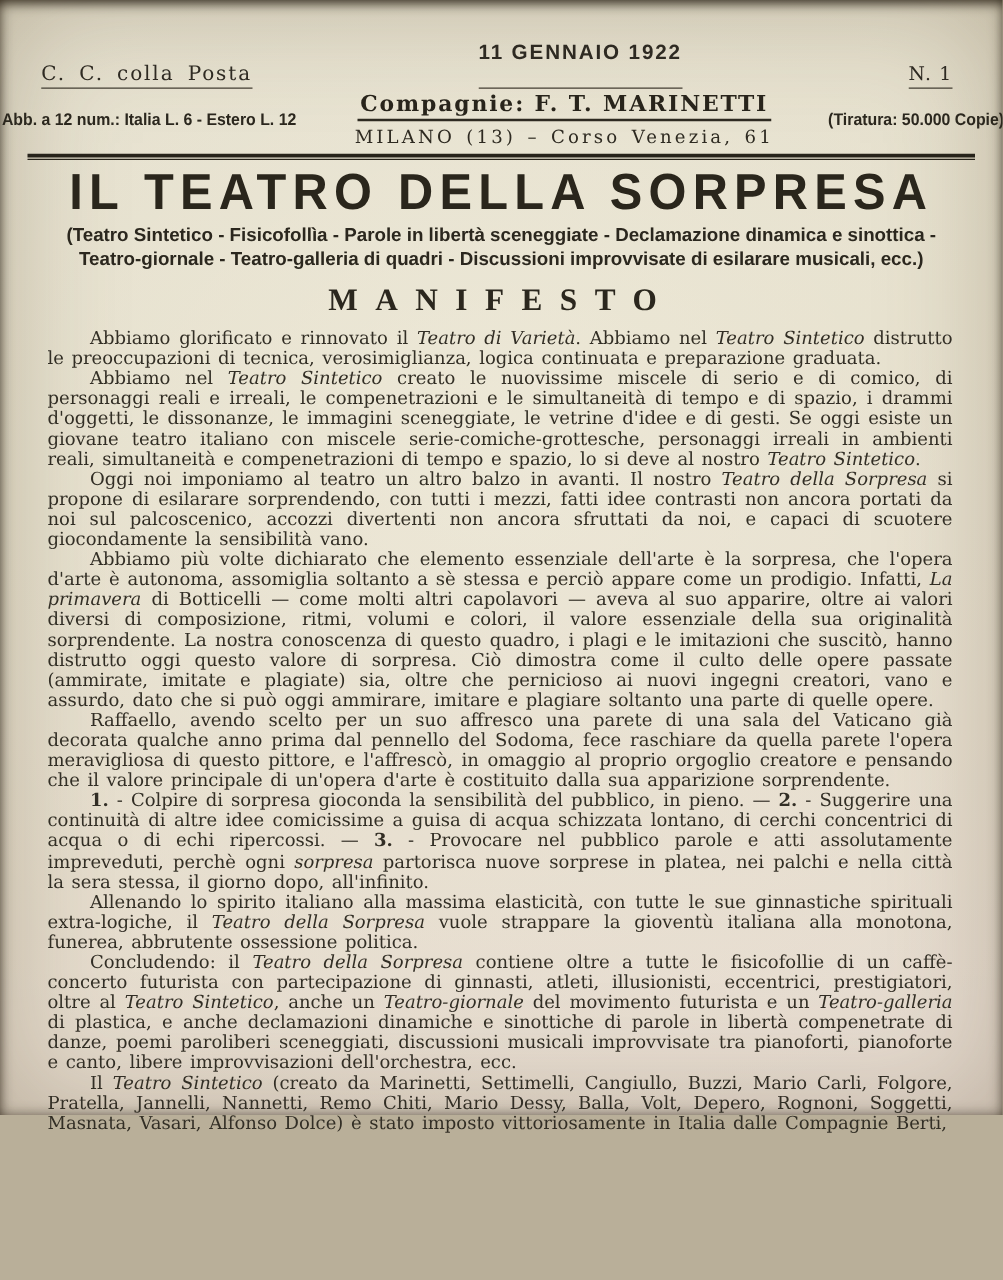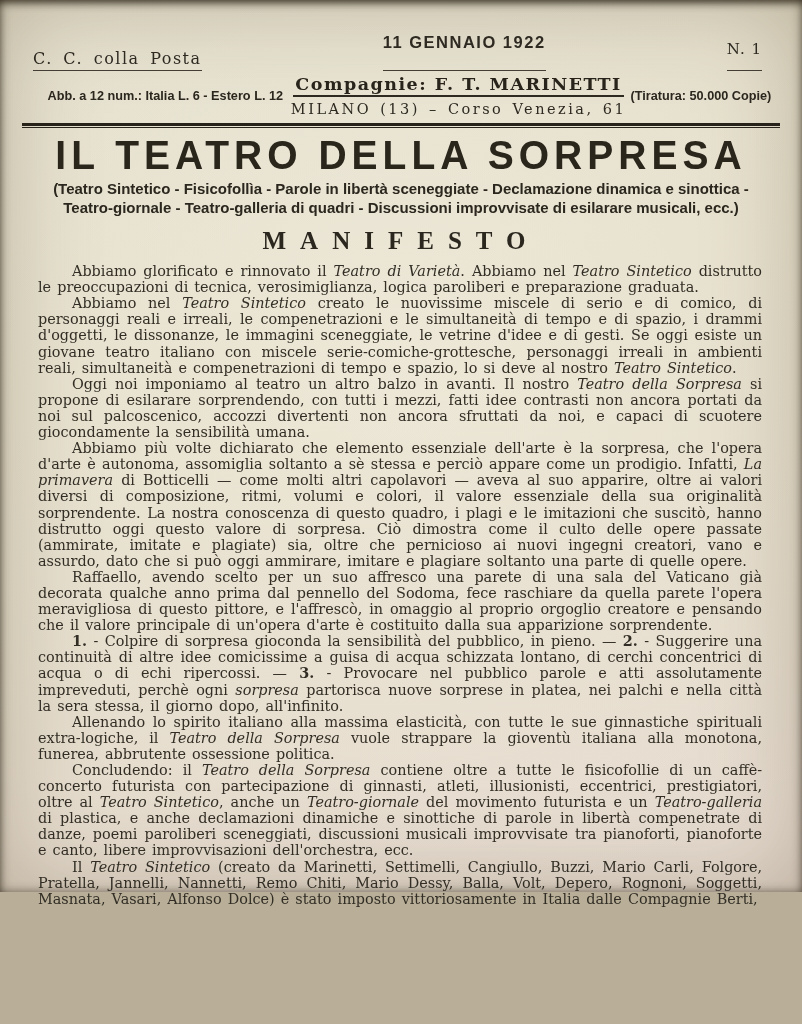--- a/index.html
+++ b/index.html
@@ -30,41 +30,42 @@
     font-size:16px;letter-spacing:1.5px;word-spacing:4px;
     border-bottom:1px solid #433e33;padding-bottom:2px;
   }
   .meta-date{
     font-family:"Liberation Sans", sans-serif;font-weight:bold;
     font-size:16.5px;letter-spacing:1.5px;
     border-bottom:1px solid #433e33;padding-bottom:18px;
   }
   .meta-issue{
     font-size:15px;letter-spacing:1px;
-    border-bottom:1px solid #433e33;padding-bottom:12px;
+    border-bottom:1px solid #433e33;padding-bottom:2px;
   }
   
   .masthead{
     text-align:center;margin-top:2px;
     font-family:"DejaVu Serif", serif;font-weight:bold;
     font-size:67px;line-height:1.0;letter-spacing:13px;
     color:#272318;
     text-shadow:0 0 1px rgba(39,35,24,.85);
     white-space:nowrap;
   }
   .rivista{
     text-align:center;margin-top:3px;
     font-family:"Liberation Sans", sans-serif;font-weight:bold;
     font-size:19px;letter-spacing:8.5px;color:#2b271e;
     white-space:nowrap;
   }
   
   .info-row{
-    display:flex;justify-content:flex-end;align-items:center;
+    display:flex;justify-content:center;align-items:center;
     padding:3px 26px 4px 26px;
+    gap:39px;
   }
   .info-abb,.info-tiratura{
     font-family:"Liberation Sans", sans-serif;font-weight:bold;
     font-size:13.5px;letter-spacing:0px;color:#2b271e;white-space:nowrap;
     transform:scaleX(.94);
   }
   .info-center{text-align:center;}
   .director-line{
     font-family:"DejaVu Serif", serif;font-weight:bold;
     font-size:17.5px;letter-spacing:1.5px;color:#28241b;white-space:nowrap;
@@ -135,23 +136,23 @@
   <div class="article-title">IL TEATRO DELLA SORPRESA</div>
 
   <div class="article-subtitle">
     <div>(Teatro Sintetico - Fisicofollìa - Parole in libertà sceneggiate - Declamazione dinamica e sinottica -</div>
     <div>Teatro-giornale - Teatro-galleria di quadri - Discussioni improvvisate di esilarare musicali, ecc.)</div>
   </div>
 
   <div class="manifesto">MANIFESTO</div>
 
   <div class="article-body">
-      <p><span>Abbiamo glorificato e rinnovato il </span><em>Teatro di Varietà</em><span>. Abbiamo nel </span><em>Teatro Sintetico</em><span> distrutto le preoccupazioni di tecnica, verosimiglianza, logica paroliberi e preparazione graduata.</span></p>
+      <p><span>Abbiamo glorificato e rinnovato il </span><em>Teatro di Varietà</em><span>. Abbiamo nel </span><em>Teatro Sintetico</em><span> distrutto le preoccupazioni di tecnica, verosimiglianza, logica continuata e preparazione graduata.</span></p>
       <p><span>Abbiamo nel </span><em>Teatro Sintetico</em><span> creato le nuovissime miscele di serio e di comico, di personaggi reali e irreali, le compenetrazioni e le simultaneità di tempo e di spazio, i drammi d'oggetti, le dissonanze, le immagini sceneggiate, le vetrine d'idee e di gesti. Se oggi esiste un giovane teatro italiano con miscele serie-comiche-grottesche, personaggi irreali in ambienti reali, simultaneità e compenetrazioni di tempo e spazio, lo si deve al nostro </span><em>Teatro Sintetico</em><span>.</span></p>
-      <p><span>Oggi noi imponiamo al teatro un altro balzo in avanti. Il nostro </span><em>Teatro della Sorpresa</em><span> si propone di esilarare sorprendendo, con tutti i mezzi, fatti idee contrasti non ancora portati da noi sul palcoscenico, accozzi divertenti non ancora sfruttati da noi, e capaci di scuotere giocondamente la sensibilità umana.</span></p>
+      <p><span>Oggi noi imponiamo al teatro un altro balzo in avanti. Il nostro </span><em>Teatro della Sorpresa</em><span> si propone di esilarare sorprendendo, con tutti i mezzi, fatti idee contrasti non ancora portati da noi sul palcoscenico, accozzi divertenti non ancora sfruttati da noi, e capaci di scuotere giocondamente la sensibilità vano.</span></p>
       <p><span>Abbiamo più volte dichiarato che elemento essenziale dell'arte è la sorpresa, che l'opera d'arte è autonoma, assomiglia soltanto a sè stessa e perciò appare come un prodigio. Infatti, </span><em>La primavera</em><span> di Botticelli — come molti altri capolavori — aveva al suo apparire, oltre ai valori diversi di composizione, ritmi, volumi e colori, il valore essenziale della sua originalità sorprendente. La nostra conoscenza di questo quadro, i plagi e le imitazioni che suscitò, hanno distrutto oggi questo valore di sorpresa. Ciò dimostra come il culto delle opere passate (ammirate, imitate e plagiate) sia, oltre che pernicioso ai nuovi ingegni creatori, vano e assurdo, dato che si può oggi ammirare, imitare e plagiare soltanto una parte di quelle opere.</span></p>
       <p><span>Raffaello, avendo scelto per un suo affresco una parete di una sala del Vaticano già decorata qualche anno prima dal pennello del Sodoma, fece raschiare da quella parete l'opera meravigliosa di questo pittore, e l'affrescò, in omaggio al proprio orgoglio creatore e pensando che il valore principale di un'opera d'arte è costituito dalla sua apparizione sorprendente.</span></p>
       <p><strong>1.</strong><span> - Colpire di sorpresa gioconda la sensibilità del pubblico, in pieno. — </span><strong>2.</strong><span> - Suggerire una continuità di altre idee comicissime a guisa di acqua schizzata lontano, di cerchi concentrici di acqua o di echi ripercossi. — </span><strong>3.</strong><span> - Provocare nel pubblico parole e atti assolutamente impreveduti, perchè ogni </span><em>sorpresa</em><span> partorisca nuove sorprese in platea, nei palchi e nella città la sera stessa, il giorno dopo, all'infinito.</span></p>
       <p><span>Allenando lo spirito italiano alla massima elasticità, con tutte le sue ginnastiche spirituali extra-logiche, il </span><em>Teatro della Sorpresa</em><span> vuole strappare la gioventù italiana alla monotona, funerea, abbrutente ossessione politica.</span></p>
       <p><span>Concludendo: il </span><em>Teatro della Sorpresa</em><span> contiene oltre a tutte le fisicofollie di un caffè-concerto futurista con partecipazione di ginnasti, atleti, illusionisti, eccentrici, prestigiatori, oltre al </span><em>Teatro Sintetico</em><span>, anche un </span><em>Teatro-giornale</em><span> del movimento futurista e un </span><em>Teatro-galleria</em><span> di plastica, e anche declamazioni dinamiche e sinottiche di parole in libertà compenetrate di danze, poemi paroliberi sceneggiati, discussioni musicali improvvisate tra pianoforti, pianoforte e canto, libere improvvisazioni dell'orchestra, ecc.</span></p>
       <p><span>Il </span><em>Teatro Sintetico</em><span> (creato da Marinetti, Settimelli, Cangiullo, Buzzi, Mario Carli, Folgore, Pratella, Jannelli, Nannetti, Remo Chiti, Mario Dessy, Balla, Volt, Depero, Rognoni, Soggetti, Masnata, Vasari, Alfonso Dolce) è stato imposto vittoriosamente in Italia dalle Compagnie Berti,</span></p>
     </div>
 
 </div>
 

